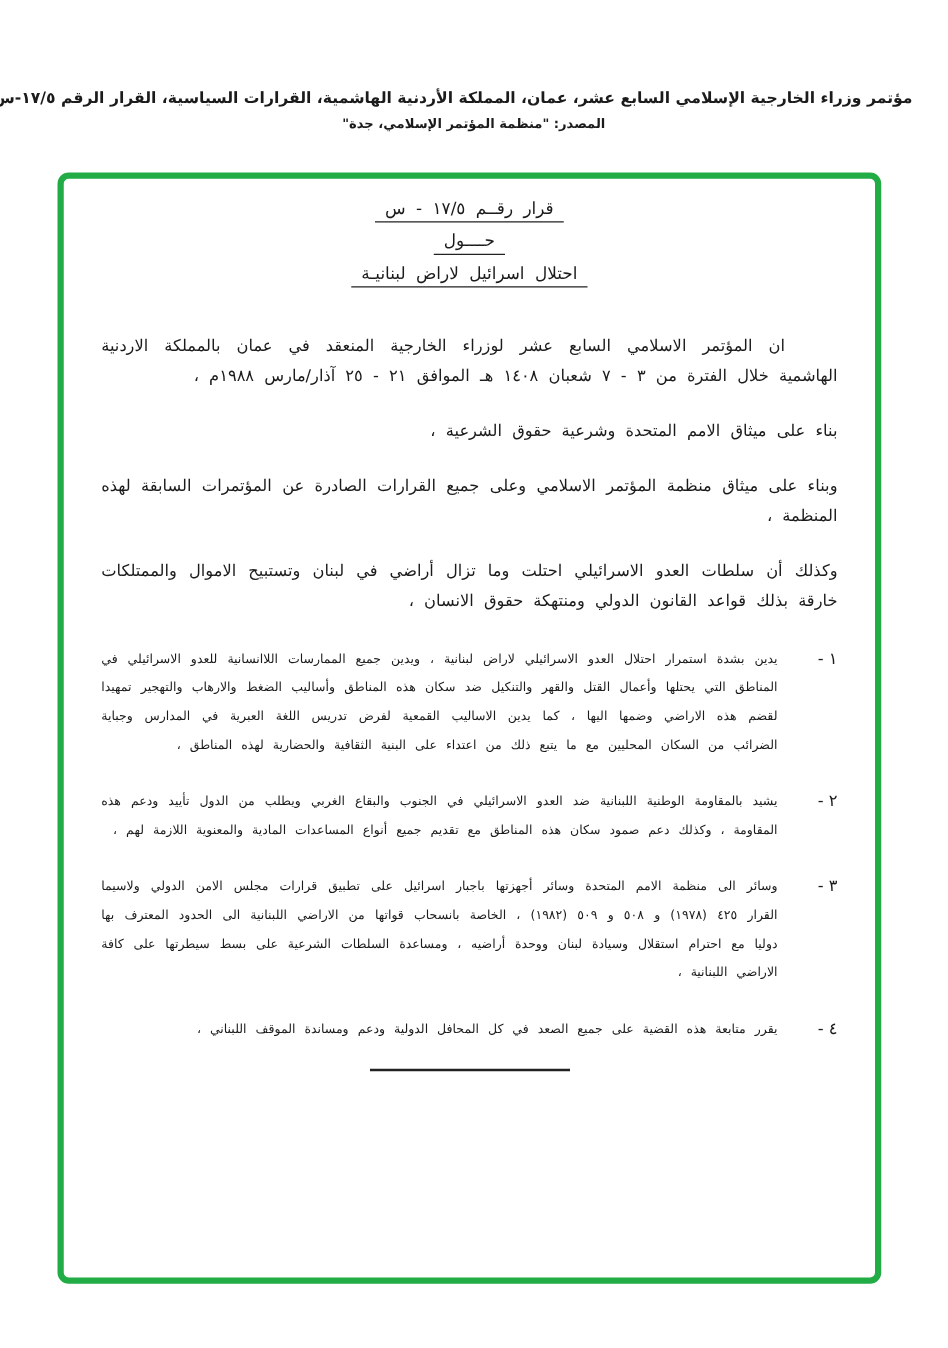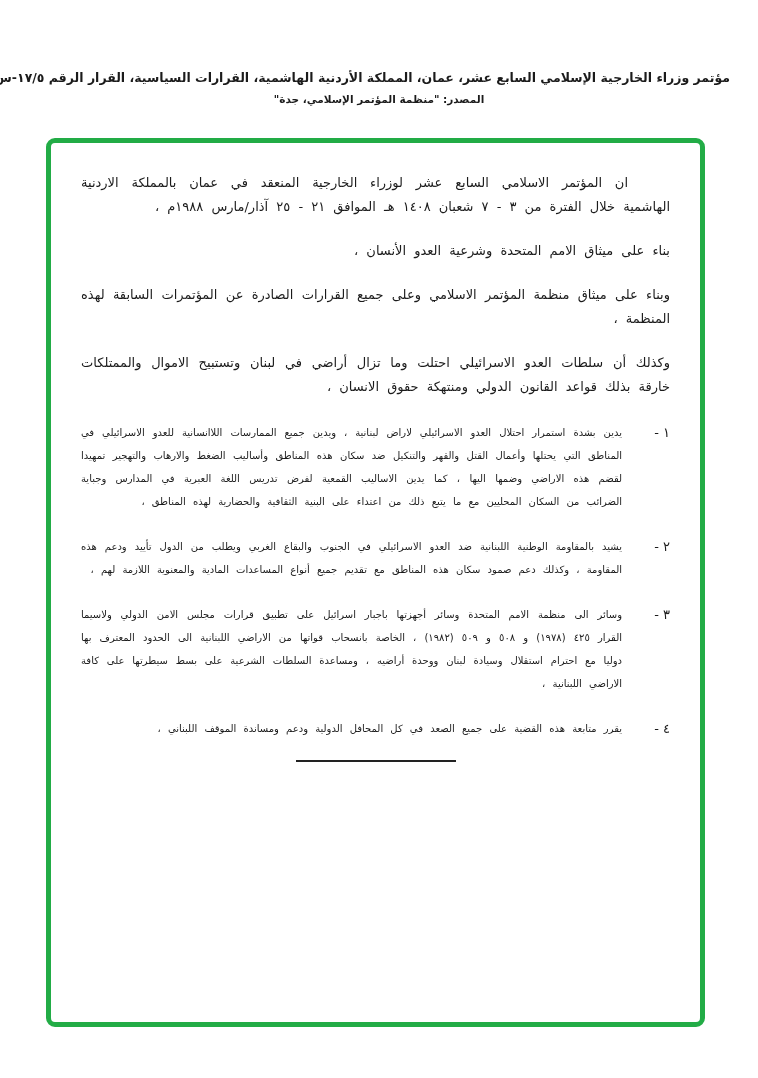--- a/index.html
+++ b/index.html
@@ -59,21 +59,21 @@
     word-spacing: 4px;
   }
   .para {
     font-size: 13px;
     line-height: 24px;
     text-align: justify;
     word-spacing: 4px;
     margin: 20px 0 0 0;
   }
   .para.opening {
-    margin-top: 16px;
+    margin-top: 36px;
     text-indent: 42px;
   }
   .lead {
     text-underline-offset: 4px;
   }
   .items {
     margin-top: 6px;
   }
   .item {
     display: flex;
@@ -104,24 +104,29 @@
 </head>
 <body>
 
 <div class="doc-header">
   <div class="line1">مؤتمر وزراء الخارجية الإسلامي السابع عشر، عمان، المملكة الأردنية الهاشمية، القرارات السياسية، القرار الرقم ١٧/٥-س</div>
   <div class="line2">المصدر: "منظمة المؤتمر الإسلامي، جدة"</div>
 </div>
 
 <div class="green-frame">
 
+  <div class="title-block">
+    <div class="title-line">قرار رقــم ١٧/٥ - س</div>
+    <div class="title-line">حــــول</div>
+    <div class="title-line">احتلال اسرائيل لاراض لبنانيـة</div>
+  </div>
 
   <div class="preamble">
     <p class="para opening"><span class="lead"></span><span>ان المؤتمر الاسلامي السابع عشر لوزراء الخارجية المنعقد في عمان بالمملكة الاردنية الهاشمية خلال الفترة من ٣ - ٧ شعبان ١٤٠٨ هـ الموافق ٢١ - ٢٥ آذار/مارس ١٩٨٨م ،</span></p>
-    <p class="para"><span class="lead">بناء</span><span> على ميثاق الامم المتحدة وشرعية العدو الأنسان ،</span></p>
+    <p class="para"><span class="lead">بناء</span><span> على ميثاق الامم المتحدة وشرعية حقوق الشرعية ،</span></p>
     <p class="para"><span class="lead">وبناء</span><span> على ميثاق منظمة المؤتمر الاسلامي وعلى جميع القرارات الصادرة عن المؤتمرات السابقة لهذه المنظمة ،</span></p>
     <p class="para"><span class="lead">وكذلك</span><span> أن سلطات العدو الاسرائيلي احتلت وما تزال أراضي في لبنان وتستبيح الاموال والممتلكات خارقة بذلك قواعد القانون الدولي ومنتهكة حقوق الانسان ،</span></p>
   </div>
 
   <div class="items">
     <div class="item">
       <span class="num">١ -</span>
       <p class="itext"><span class="lead">يدين بشدة</span><span> استمرار احتلال العدو الاسرائيلي لاراض لبنانية ، ويدين جميع الممارسات اللاانسانية للعدو الاسرائيلي في المناطق التي يحتلها وأعمال القتل والقهر والتنكيل ضد سكان هذه المناطق وأساليب الضغط والارهاب والتهجير تمهيدا لقضم هذه الاراضي وضمها اليها ، كما يدين الاساليب القمعية لفرض تدريس اللغة العبرية في المدارس وجباية الضرائب من السكان المحليين مع ما يتبع ذلك من اعتداء على البنية الثقافية والحضارية لهذه المناطق ،</span></p>
     </div>
     <div class="item">

